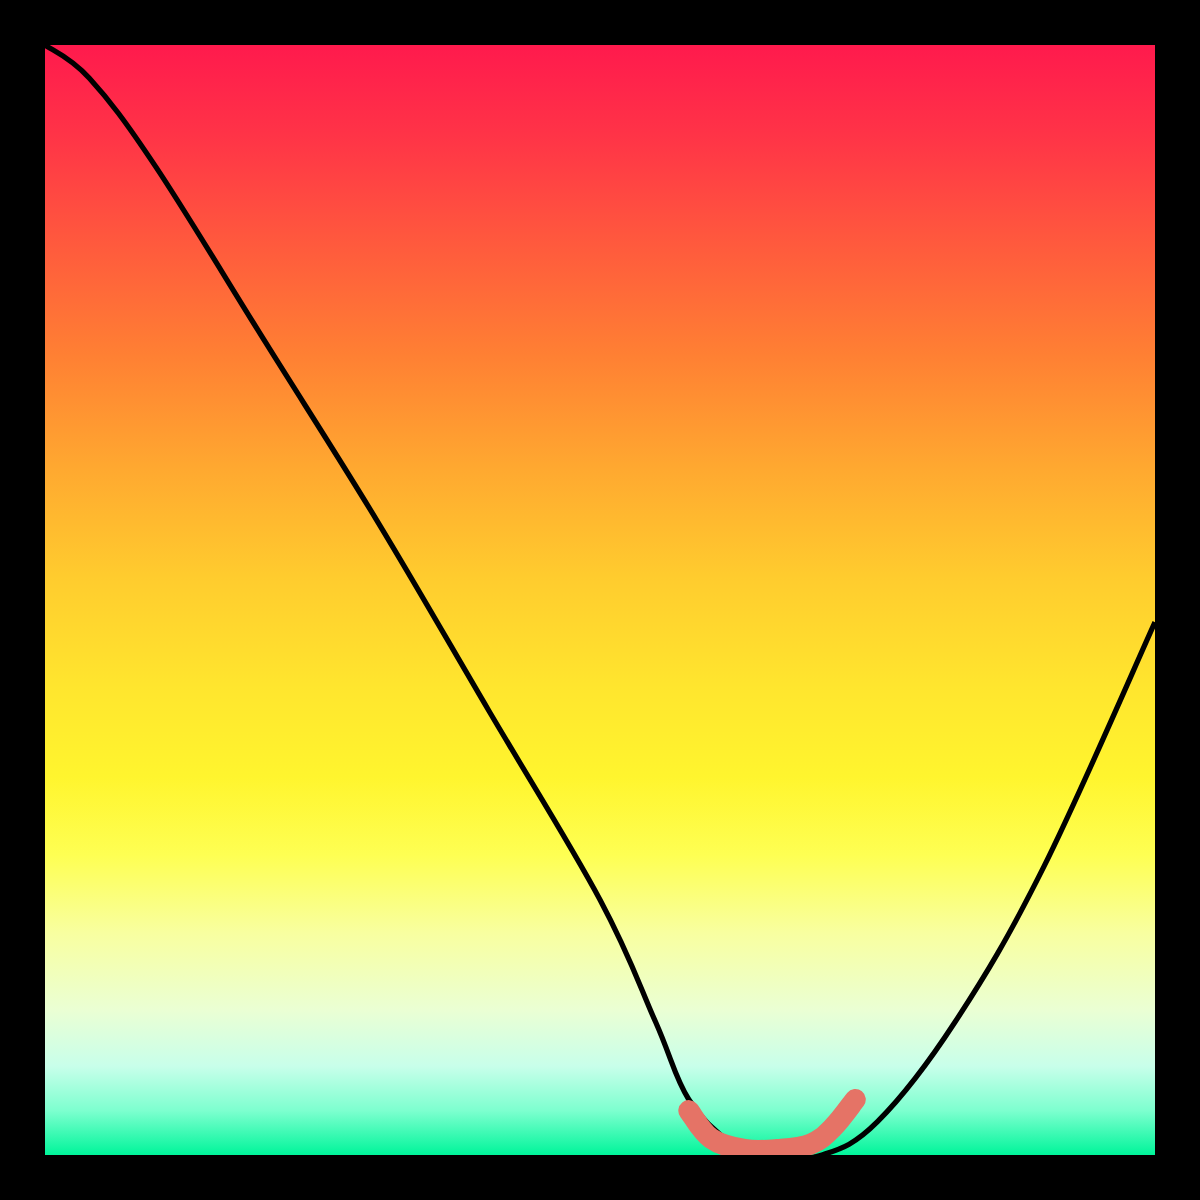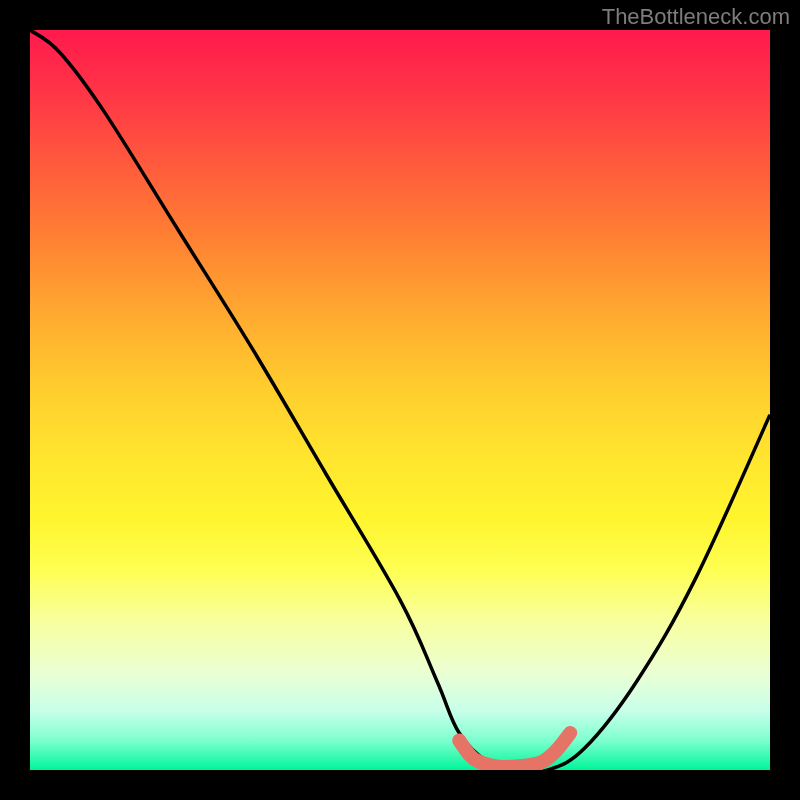--- a/index.html
+++ b/index.html
@@ -55,20 +55,19 @@
     top: 0;
     width: 740px;
     height: 740px;
     z-index: 5;
   }
 </style>
 </head>
 <body>
 
 <div class="container">
-  <div class="watermark">TheBottleneck.com</div>
   <div class="plot-area">
     <svg class="curve" viewBox="0 0 740 740" preserveAspectRatio="none">
       <path id="main-curve" fill="none" stroke="#000" stroke-width="3.5" d="M 0 0 C 5.328 3.996000000000008, 16.28 7.54800000000005, 29.6 22.200000000000045 C 42.92 36.85200000000004, 52.688 49.431999999999974, 74 81.39999999999998 C 95.312 113.36799999999998, 121.36 157.17600000000004, 148 199.80000000000007 C 174.64 242.4240000000001, 195.36 274.244, 222 318.20000000000005 C 248.64 362.15600000000006, 269.36 398.712, 296 444 C 322.64 489.288, 350.02 532.5039999999999, 370 569.8 C 389.98 607.096, 396.34400000000005 627.224, 407.00000000000006 651.2 C 417.65600000000006 675.176, 419.876 688.348, 429.2 703 C 438.524 717.652, 448.144 725.94, 458.8 732.6 C 469.456 739.26, 477.744 738.668, 488.40000000000003 740 C 499.05600000000004 741.332, 506.012 743.996, 518 740 C 529.9879999999999 736.004, 539.016 733.784, 555 717.8 C 570.984 701.8159999999999, 586.8199999999999 681.836, 606.8 651.2 C 626.78 620.5640000000001, 642.024 595.552, 666 547.6 C 689.976 499.648, 726.68 414.10400000000004, 740 384.8"></path>
       <path id="opt-range" fill="none" stroke="#e57366" stroke-width="14" stroke-linecap="round" d="M 429.2 710.4 C 431.864 713.73, 437.34 724.2379999999999, 444 728.9 C 450.66 733.562, 458.20799999999997 734.968, 466.2 736.3 C 474.192 737.632, 480.408 736.9659999999999, 488.40000000000003 736.3 C 496.39200000000005 735.634, 503.94 735.264, 510.59999999999997 732.6 C 517.26 729.936, 520.072 726.828, 525.4 721.5 C 530.728 716.172, 537.536 706.33, 540.1999999999999 703"></path>
     </svg>
   </div>
 </div>
 
 </body></html>

